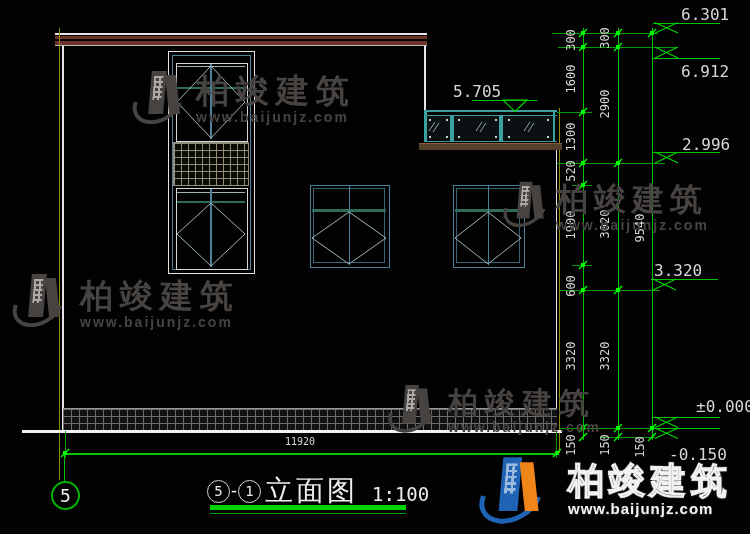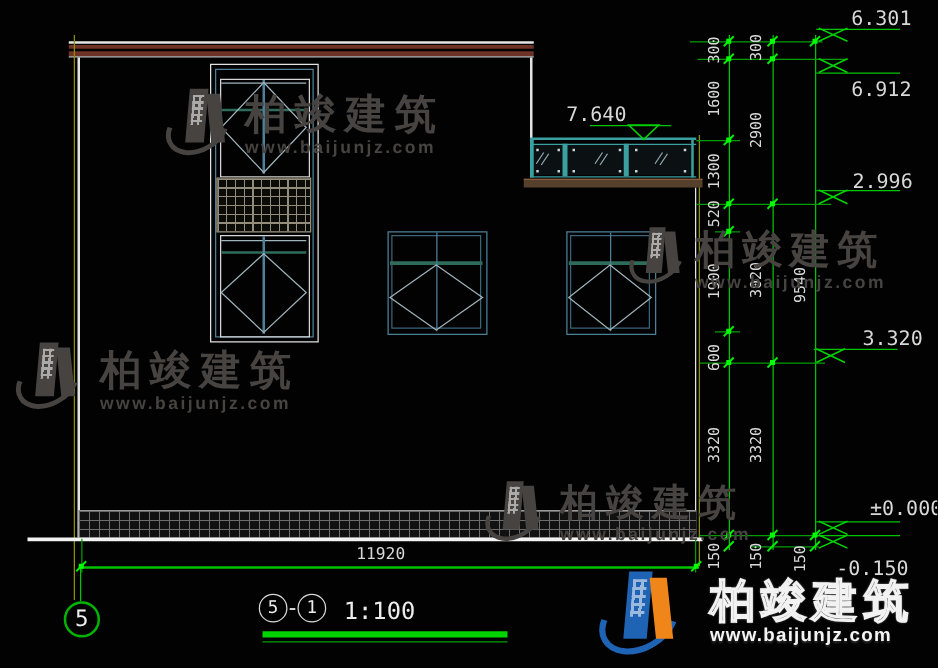--- a/index.html
+++ b/index.html
@@ -231,27 +231,27 @@
 
   <div class="dimt" style="left:583px;top:31px;">300</div>
   <div class="dimt" style="left:583px;top:97px;">2900</div>
   <div class="dimt" style="left:583px;top:217px;">3020</div>
   <div class="dimt" style="left:583px;top:349px;">3320</div>
   <div class="dimt" style="left:583px;top:438px;">150</div>
 
   <div class="dimt" style="left:618px;top:221px;">9540</div>
   <div class="dimt" style="left:618px;top:440px;">150</div>
 
-  <div class="elevt" style="left:285px;top:436px;font-size:13px;">11920</div>
+  <div class="elevt" style="left:285px;top:436px;font-size:10px;">11920</div>
 
   <div class="elevt" style="left:681px;top:5px;">6.301</div>
   <div class="elevt" style="left:681px;top:62px;">6.912</div>
-  <div class="elevt" style="left:453px;top:82px;">7.640</div>
+  <div class="elevt" style="left:453px;top:82px;">5.705</div>
   <div class="elevt" style="left:682px;top:135px;">2.996</div>
-  <div class="elevt" style="left:690px;top:261px;">3.320</div>
+  <div class="elevt" style="left:654px;top:261px;">3.320</div>
   <div class="elevt" style="left:696px;top:397px;">±0.000</div>
   <div class="elevt" style="left:669px;top:445px;">-0.150</div>
 
   <div class="wm" style="left:138px;top:70px;">
     <div class="logo gray-logo">
         <i class="sw"></i>
         <i class="b1">
           <i></i>
         </i>
         <i class="b2"></i>
@@ -319,18 +319,19 @@
   </div>
 
   <div class="bubble" style="left:51px;top:481px;">
     <span>5</span>
   </div>
 
   <div class="titlebar" style="left:207px;top:472px;">
     <span class="circ">5</span>
     <span style="font-size:18px;margin:0 1px;">-</span>
     <span class="circ">1</span>
+    <span class="tname">立面图</span>
     <span class="tscale">1:100</span>
   </div>
   <div class="c" style="left:210px;top:505px;width:196px;height:5px;background:#00d400;"></div>
   <div class="c" style="left:210px;top:512.5px;width:196px;height:1.5px;background:#00a000;"></div>
 
 </div>
 
 </body></html>

